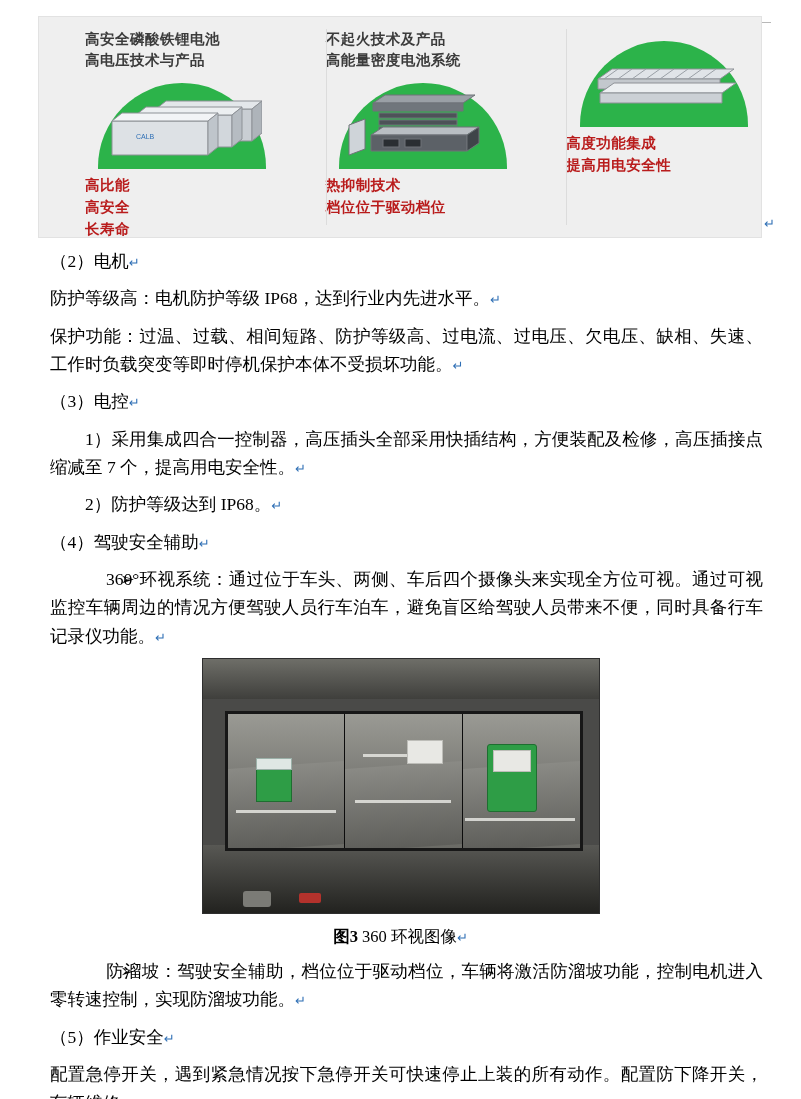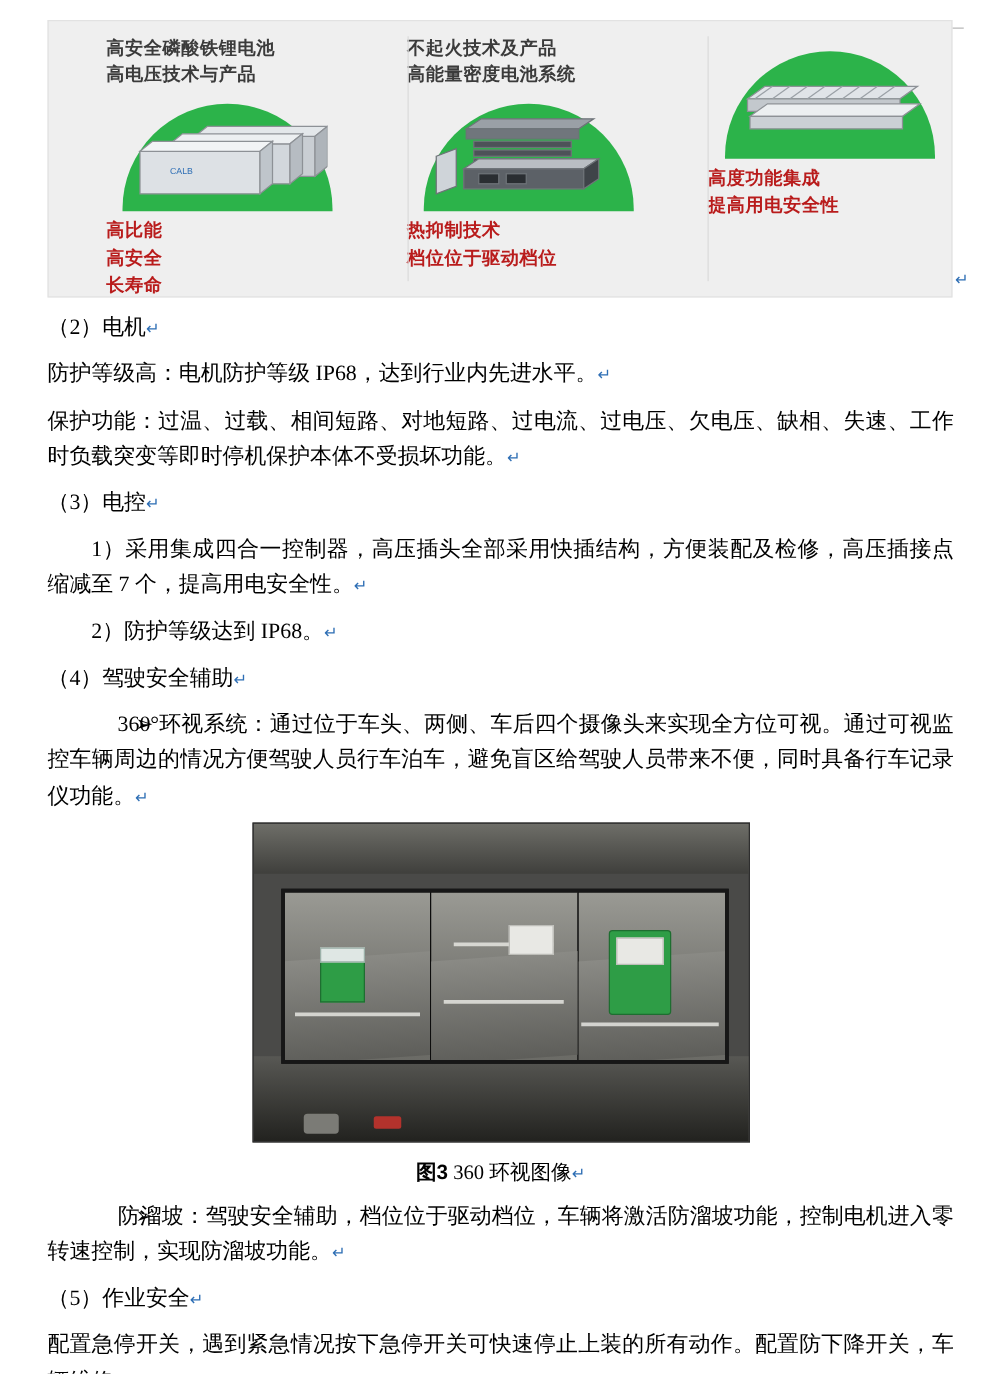--- a/index.html
+++ b/index.html
@@ -103,21 +103,21 @@
   .fig1 .mark-right {
     position: absolute;
     right: -14px;
     bottom: 6px;
   }
 
   
   p.t {
     font-size: 17.5px;
     line-height: 1.62;
-    margin: 9px 0 0 0;
+    margin: 9px 0 0 12px;
     text-align: justify;
     text-justify: inter-ideograph;
   }
   p.ind1 { text-indent: 0; }
   p.ind2 { text-indent: 2em; }
   .bullet {
     display: inline-block;
     width: 1.2em;
   }
 
@@ -201,21 +201,21 @@
     left: 40px; bottom: 6px;
     width: 28px; height: 16px;
     background: #7b7b76;
     border-radius: 3px;
   }
   .fig-cap {
     text-align: center;
     font-size: 16.5px;
     margin-top: 8px;
   }
-  .fig-cap b { font-family: Liberation Sans, sans-serif; }
+  .fig-cap b { font-family: Liberation Serif, serif; }
 </style>
 </head>
 <body>
 
 <div class="page">
 
   <div class="top-rule"></div>
 
   <div class="fig1">
 
@@ -312,21 +312,21 @@
 
   <p class="t ind1">
     <span>（2）电机</span><span class="pilcrow">↵</span>
   </p>
 
   <p class="t ind1">
     <span>防护等级高：电机防护等级 IP68，达到行业内先进水平。</span><span class="pilcrow">↵</span>
   </p>
 
   <p class="t ind1">
-    <span>保护功能：过温、过载、相间短路、对地短路、过电流、过电压、欠电压、缺相、失速、工作时负载突变等即时停机保护本体不受损坏功能。</span><span class="pilcrow">↵</span>
+    <span>保护功能：过温、过载、相间短路、防护等级高、过电流、过电压、欠电压、缺相、失速、工作时负载突变等即时停机保护本体不受损坏功能。</span><span class="pilcrow">↵</span>
   </p>
 
   <p class="t ind1">
     <span>（3）电控</span><span class="pilcrow">↵</span>
   </p>
 
   <p class="t ind2">
     <span>1）采用集成四合一控制器，高压插头全部采用快插结构，方便装配及检修，高压插接点缩减至 7 个，提高用电安全性。</span><span class="pilcrow">↵</span>
   </p>
 

